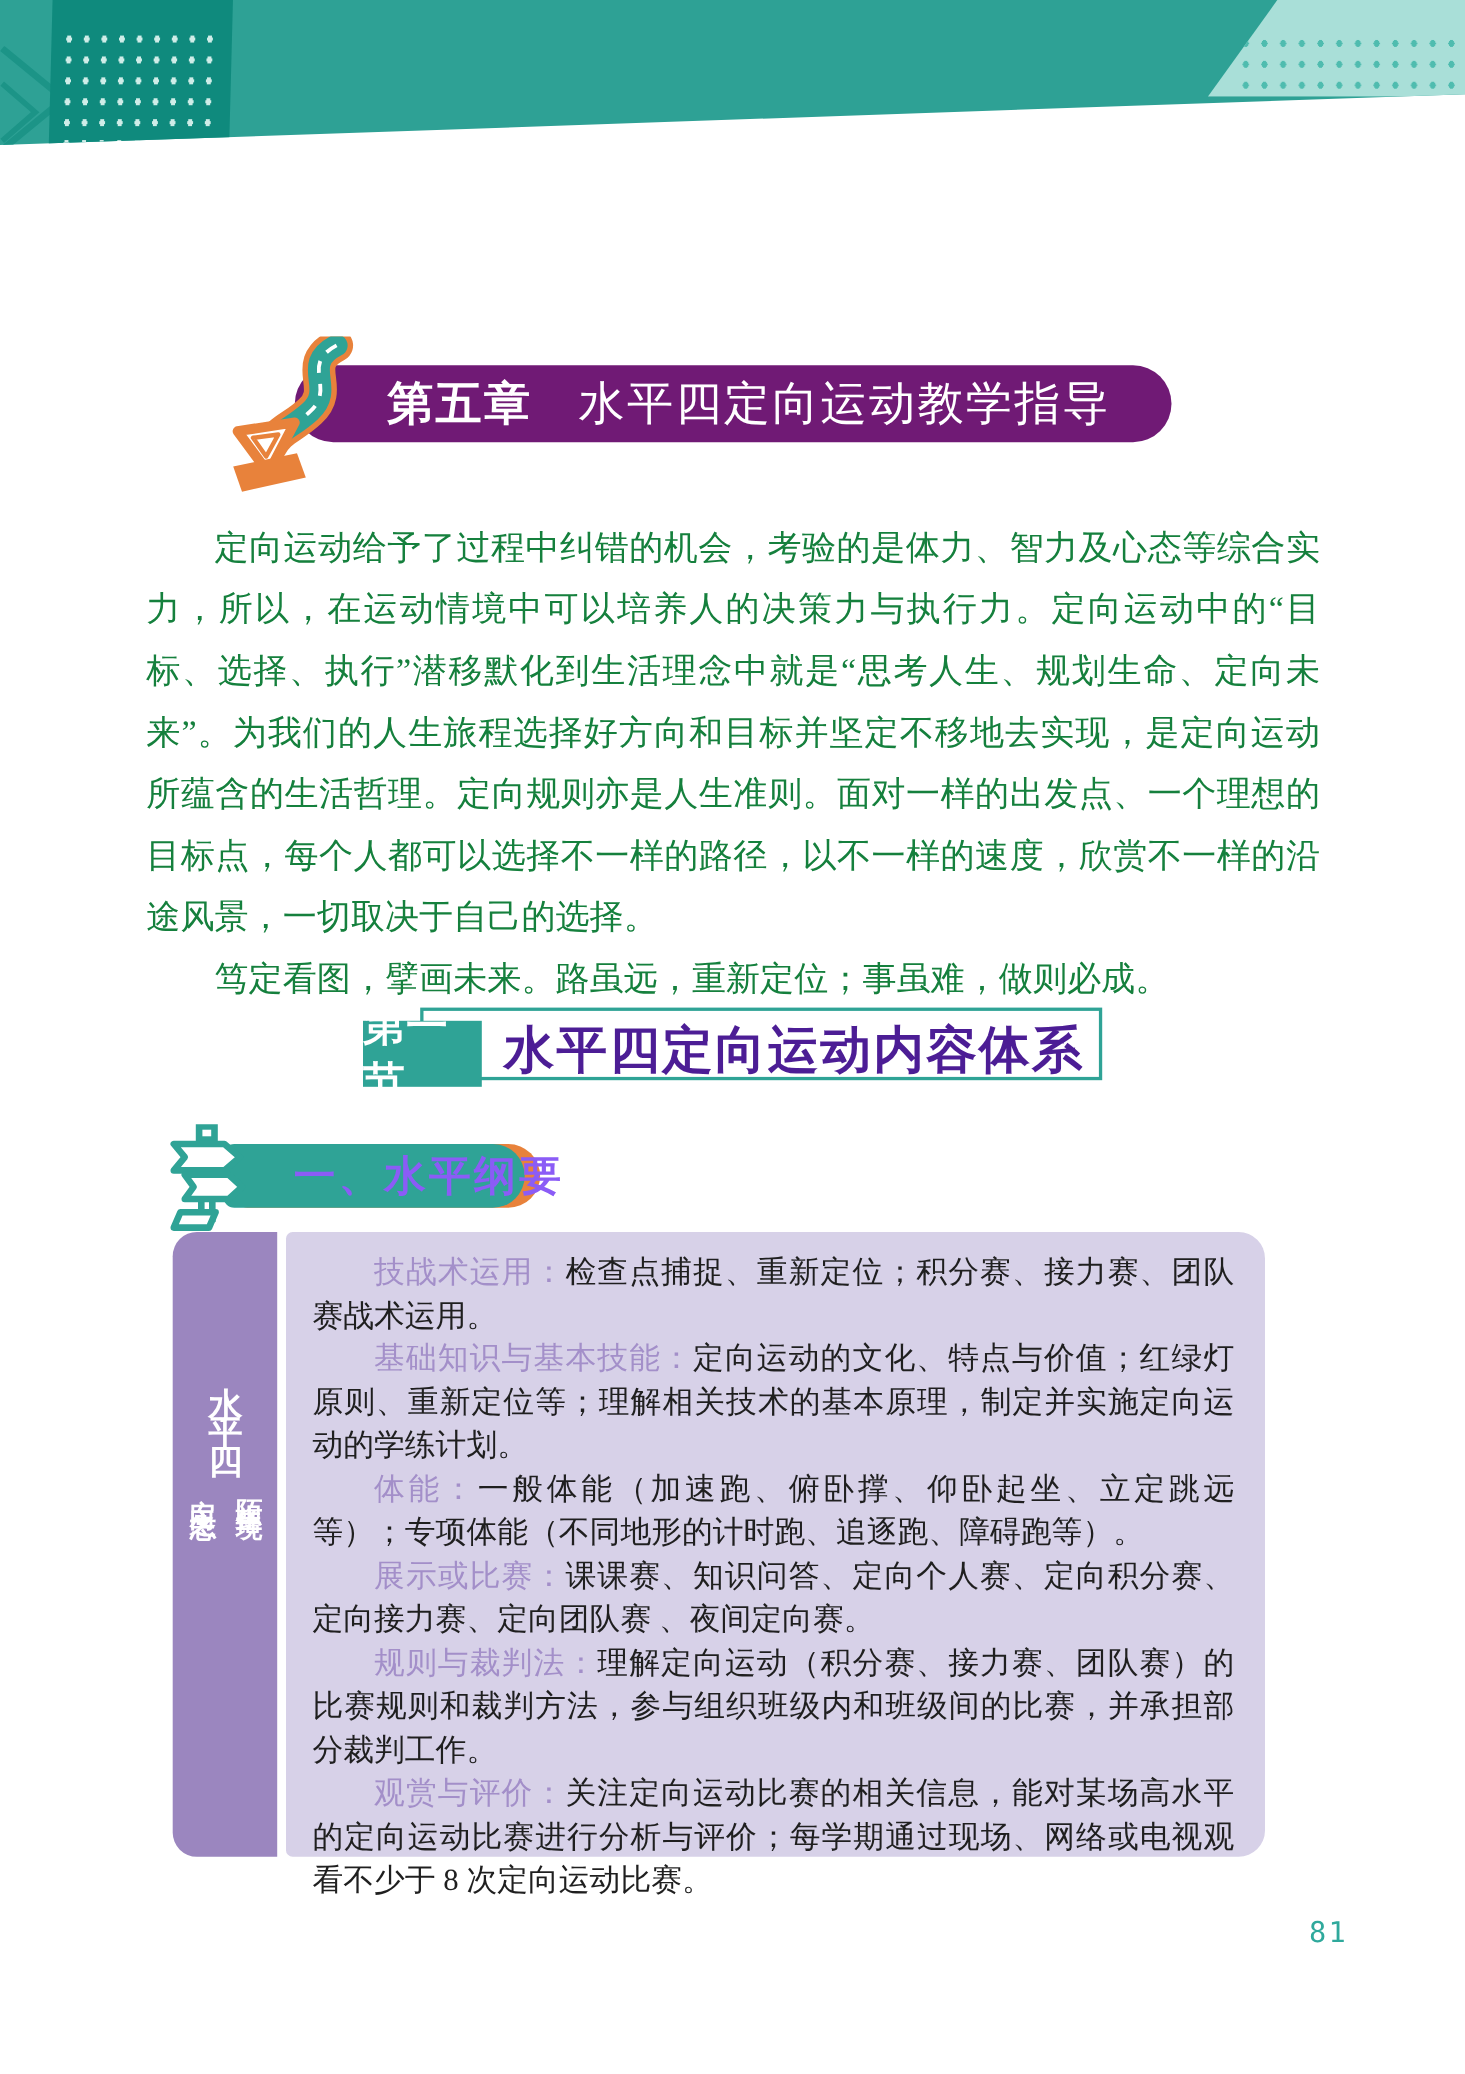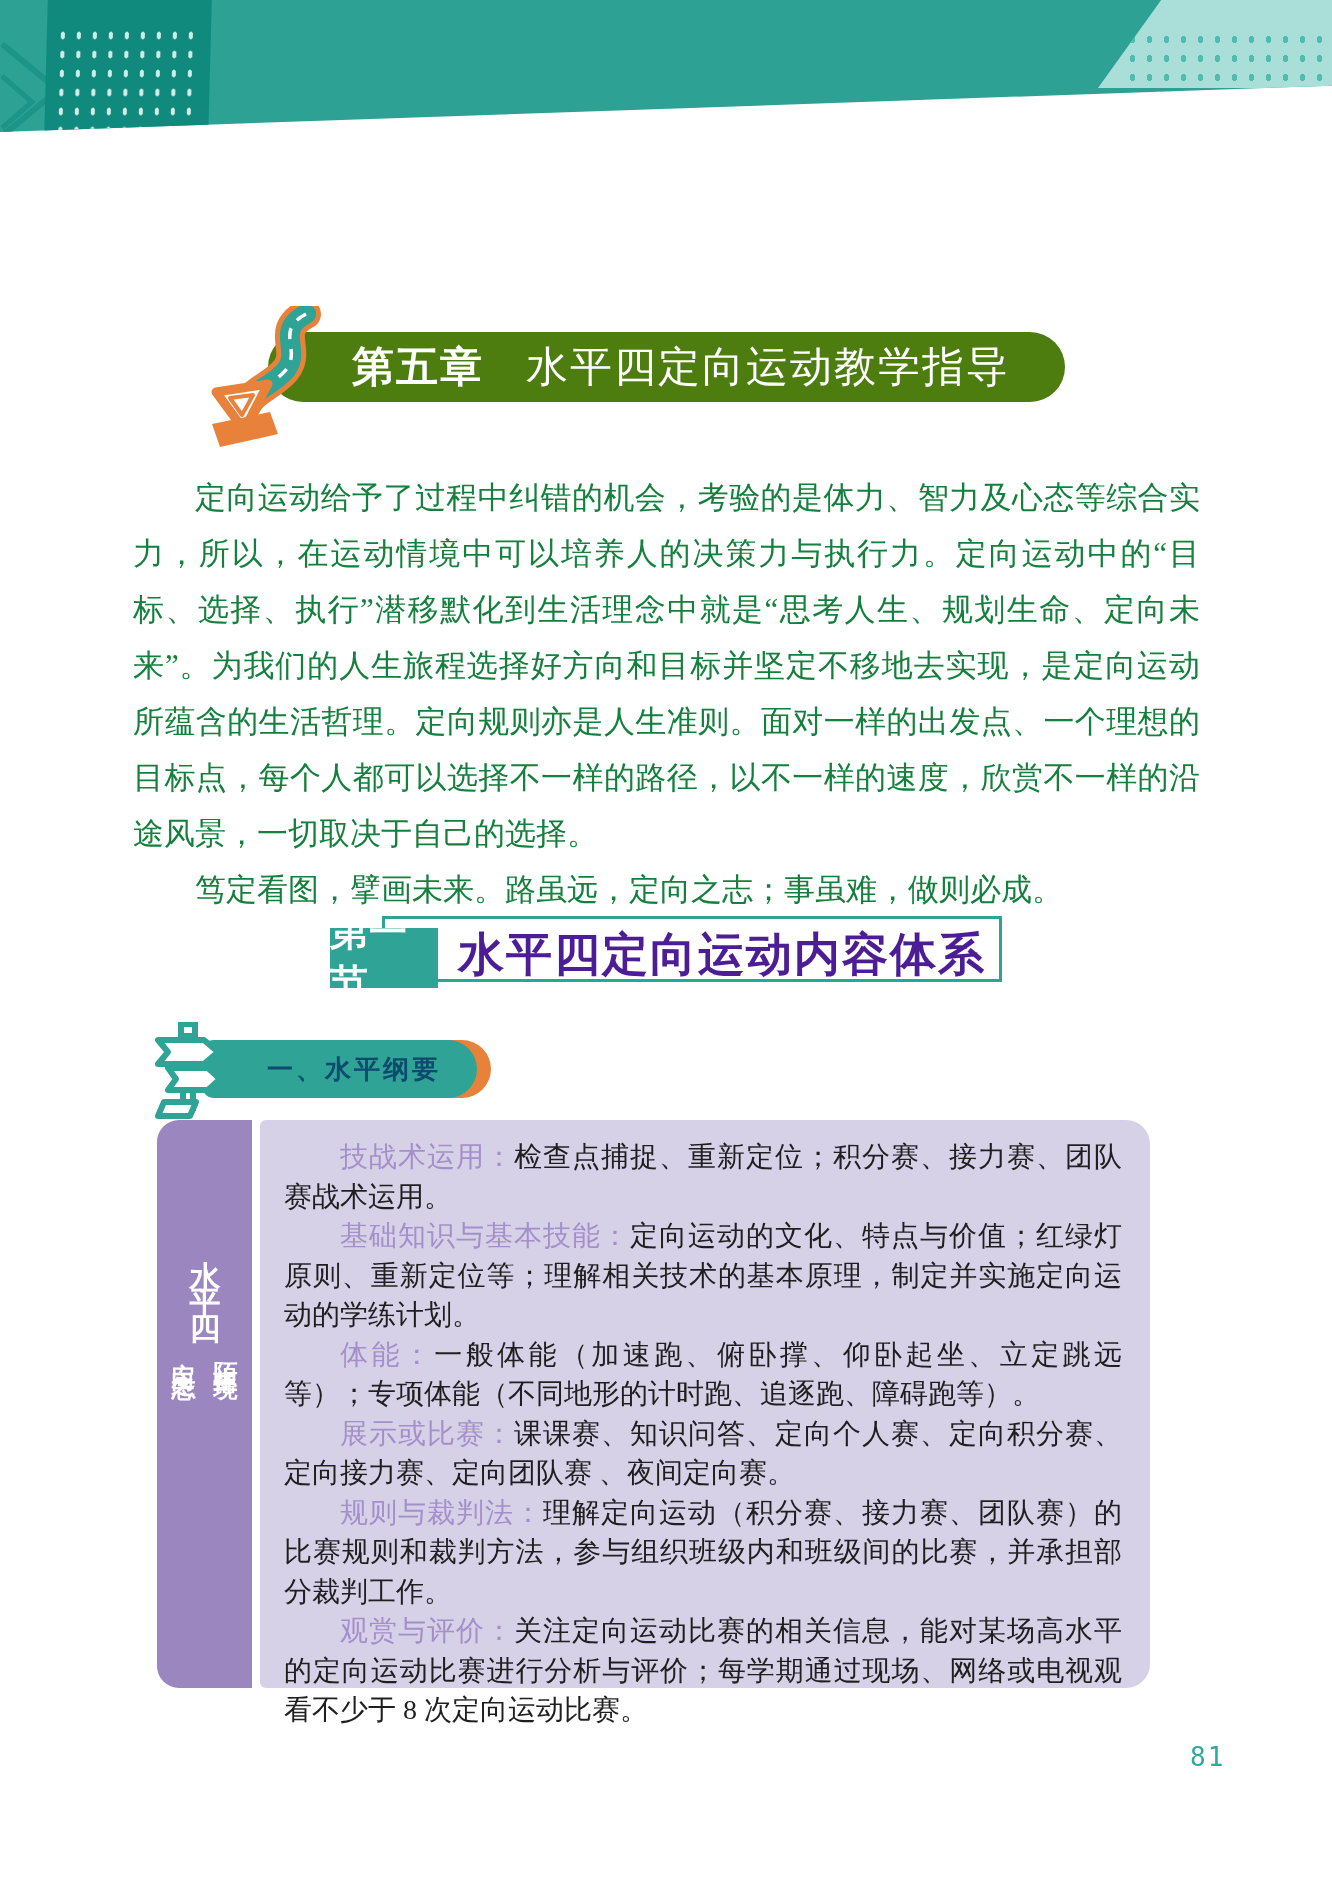--- a/index.html
+++ b/index.html
@@ -15,21 +15,21 @@
   .dots-dark::after{content:"";position:absolute;left:8px;right:8px;top:26px;bottom:6px;
       background-image:radial-gradient(ellipse 2.4px 3.6px at center,#CFEDE8 98%,rgba(0,0,0,0) 100%);
       background-size:16px 19px;}
   .dots-pale{position:absolute;right:0;top:0;width:234px;height:88px;background:#A9DFD8;
              clip-path:polygon(27% 0,100% 0,100% 100%,0 100%);}
   .dots-pale::after{content:"";position:absolute;left:26px;right:0;top:30px;bottom:2px;
       background-image:radial-gradient(ellipse 2.8px 3.4px at center,#4FBCAF 98%,rgba(0,0,0,0) 100%);
       background-size:17px 19px;}
 
   
-  .chapter{position:absolute;left:268px;top:332px;width:797px;height:70px;background:#4d7c0f;
+  .chapter{position:absolute;left:268px;top:332px;width:797px;height:70px;background:#701a75;
            border-radius:35px;display:flex;align-items:center;color:#fff;z-index:1;
            font-family:"Liberation Sans","DejaVu Sans",sans-serif;}
   .chapter-label{margin-left:84px;font-size:42px;font-weight:bold;letter-spacing:2px;}
   .chapter-title{margin-left:42px;font-size:42px;font-weight:400;letter-spacing:2px;}
   .road-icon{position:absolute;left:206px;top:306px;z-index:2;}
 
   
   .intro{position:absolute;left:133px;top:470px;width:1067px;font-size:31px;line-height:56px;
          text-align:justify;color:#15803d;}
   .intro p{margin:0;text-indent:2em;}
@@ -44,22 +44,22 @@
   .section-title{position:absolute;left:128px;top:8px;font-size:46px;font-weight:bold;
                  color:#4c1d95;letter-spacing:2px;white-space:nowrap;}
 
   
   .subsection{position:absolute;left:203px;top:1040px;width:288px;height:58px;
               font-family:"Liberation Sans","DejaVu Sans",sans-serif;}
   .pill-orange{position:absolute;top:0;bottom:0;left:12px;right:0;background:#E8823B;
                border-radius:10px 29px 29px 10px;}
   .pill-teal{position:absolute;top:0;bottom:0;left:0;right:14px;background:#2FA396;
              border-radius:10px 29px 29px 10px;}
-  .subsection-title{position:absolute;left:64px;top:50%;transform:translateY(-50%);color:#0c4a6e;
-                    font-size:26px;font-weight:bold;letter-spacing:3px;white-space:nowrap;}
+  .subsection-title{position:absolute;left:64px;top:50%;transform:translateY(-50%);color:#8b5cf6;
+                    font-size:38px;font-weight:bold;letter-spacing:3px;white-space:nowrap;}
   .signpost-icon{position:absolute;left:152px;top:1022px;z-index:2;}
 
   
   .outline{position:absolute;left:157px;top:1120px;width:993px;height:568px;display:flex;}
   .outline-side{width:95px;background:#9B86BF;border-radius:22px 0 0 22px;margin-right:8px;
                 display:flex;flex-direction:column;align-items:center;
                 font-family:"Liberation Sans","DejaVu Sans",sans-serif;color:#fff;}
   .side-level{writing-mode:vertical-lr;text-orientation:upright;font-size:31px;font-weight:bold;
               letter-spacing:28px;margin-top:116px;}
   .side-tags{display:flex;gap:10px;margin-top:24px;}
@@ -97,21 +97,21 @@
     <path d="M24,92 L47,89 L36,109 Z" fill="none" stroke="#E8823B" stroke-width="4" stroke-linejoin="round"></path>
     <path d="M6,118 L64,106 L72,128 L14,141 Z" fill="#E8823B"></path>
   </svg>
   <div class="chapter">
     <span class="chapter-label">第五章</span>
     <span class="chapter-title">水平四定向运动教学指导</span>
   </div>
 
   <div class="intro">
     <p>定向运动给予了过程中纠错的机会，考验的是体力、智力及心态等综合实力，所以，在运动情境中可以培养人的决策力与执行力。定向运动中的“目标、选择、执行”潜移默化到生活理念中就是“思考人生、规划生命、定向未来”。为我们的人生旅程选择好方向和目标并坚定不移地去实现，是定向运动所蕴含的生活哲理。定向规则亦是人生准则。面对一样的出发点、一个理想的目标点，每个人都可以选择不一样的路径，以不一样的速度，欣赏不一样的沿途风景，一切取决于自己的选择。</p>
-    <p>笃定看图，擘画未来。路虽远，定向之志；事虽难，做则必成。</p>
+    <p>笃定看图，擘画未来。路虽远，重新定位；事虽难，做则必成。</p>
   </div>
 
   <div class="section">
     <div class="section-frame"></div>
     <div class="section-label">第一节</div>
     <div class="section-title">水平四定向运动内容体系</div>
   </div>
 
   <svg class="signpost-icon" width="92" height="98" viewBox="0 0 92 98">
     <rect x="31" y="10" width="10" height="76" fill="#ffffff" stroke="#2FA396" stroke-width="6"></rect>

